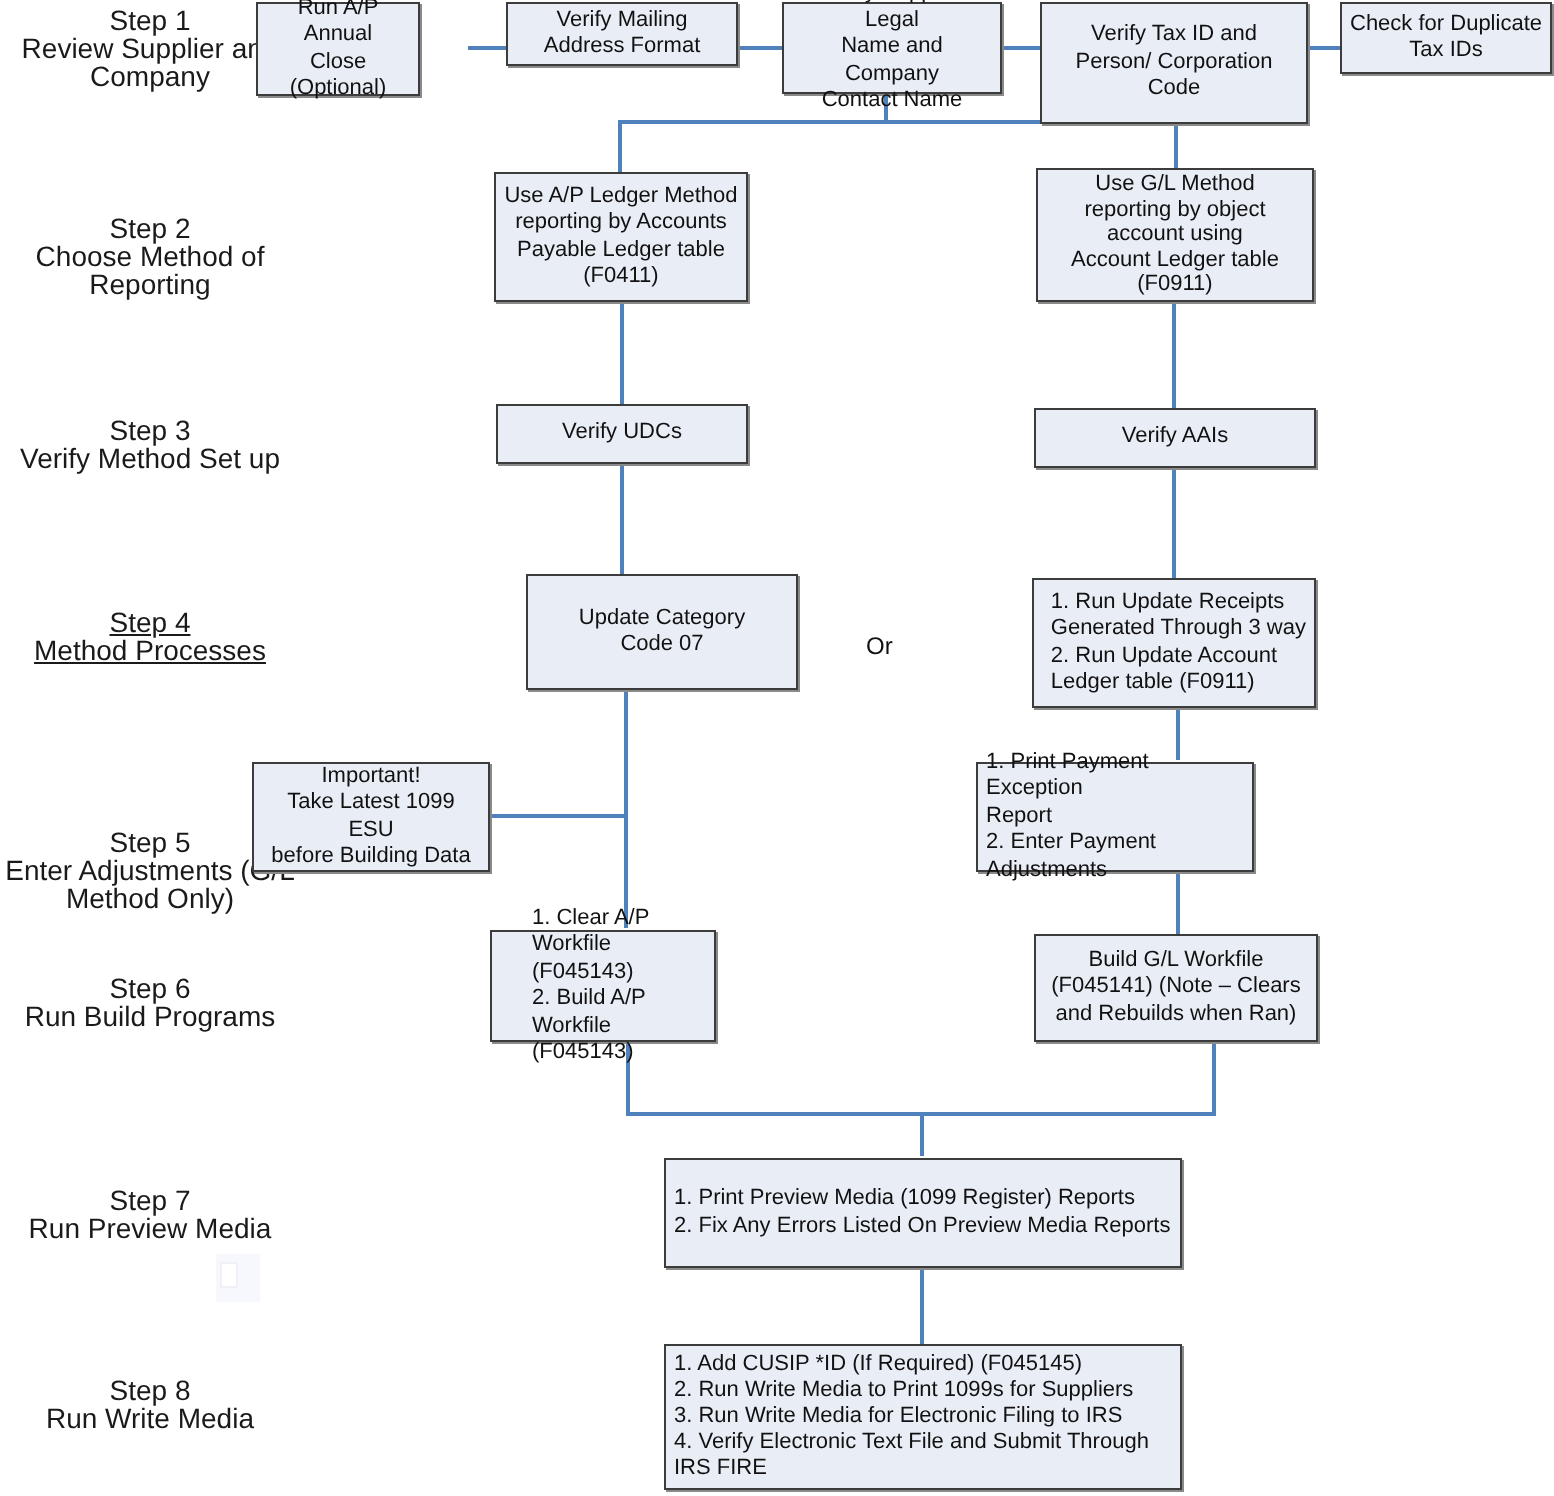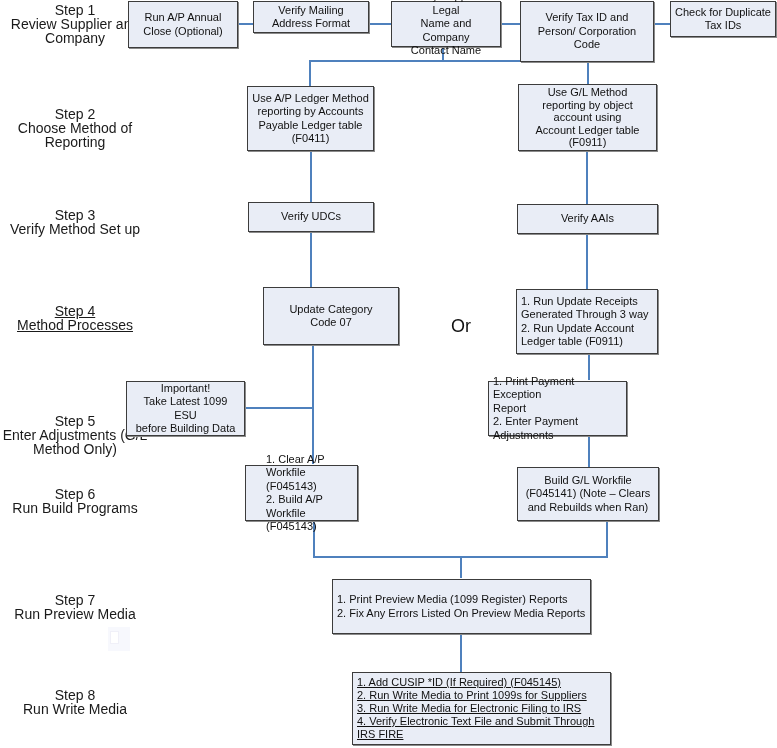--- a/index.html
+++ b/index.html
@@ -9,21 +9,21 @@
           font-size:14px; line-height:14px; color:#1a1a1a; }
   .box { position:absolute; box-sizing:border-box; background:#e9edf6;
          border:1px solid #3c3c3c; box-shadow:1px 1px 0 #8a8a8a;
          font-size:11px; line-height:13.5px; color:#111;
          display:flex; align-items:center; justify-content:center;
          text-align:center; padding:2px 4px; }
   .box.left { justify-content:flex-start; text-align:left; }
   .box .txt { white-space:pre-line; }
   #wires { position:absolute; left:0; top:0; width:777px; height:748px; }
   #wires line, #wires polyline { stroke:#4f81bd; stroke-width:2; fill:none; }
-  .or { position:absolute; left:433px; top:316px; font-size:18px; color:#111;margin-left:18px; }
+  .or { position:absolute; left:433px; top:316px; font-size:12px; color:#111; }
   .ghost { position:absolute; left:108px; top:627px; width:22px; height:24px;
            background:#f7f8fd; }
   .ghost::after { content:""; position:absolute; left:2px; top:4px; width:7px; height:11px;
                   border:1px solid #f0f0f8; background:#fff; }
 </style>
 </head>
 <body>
 
 <svg id="wires" viewBox="0 0 777 748">
 
@@ -63,21 +63,21 @@
 <div class="step" style="top:378px;margin-top:36px;"><span style="white-space:pre-line">Step 5
 Enter Adjustments (G/L
 Method Only)</span></div>
 <div class="step" style="top:487px;"><span style="white-space:pre-line">Step 6
 Run Build Programs</span></div>
 <div class="step" style="top:593px;"><span style="white-space:pre-line">Step 7
 Run Preview Media</span></div>
 <div class="step" style="top:688px;"><span style="white-space:pre-line">Step 8
 Run Write Media</span></div>
 
-<div class="box" style="left:128px;top:1px;width:110px;height:47px;">
+<div class="box" style="left:128px;top:1px;width:82px;height:47px;">
     <span class="txt">Run A/P Annual
 Close (Optional)</span>
   </div>
 <div class="box" style="left:253px;top:1px;width:116px;height:32px;">
     <span class="txt">Verify Mailing
 Address Format</span>
   </div>
 <div class="box" style="left:391px;top:1px;width:110px;height:46px;">
     <span class="txt">Verify Supplier Legal
 Name and Company
@@ -123,21 +123,21 @@
 <div class="box" style="left:518px;top:84px;width:139px;height:67px;line-height:12.5px;">
     <span class="txt">Use G/L Method
 reporting by object
 account using
 Account Ledger table
 (F0911)</span>
   </div>
 <div class="box" style="left:517px;top:204px;width:141px;height:30px;">
     <span class="txt">Verify AAIs</span>
   </div>
-<div class="box left" style="left:516px;top:289px;width:142px;height:65px;">
+<div class="box left" style="left:516px;top:289px;width:142px;height:65px;justify-content:flex-end;">
     <span class="txt">1. Run Update Receipts
 Generated Through 3 way
 2. Run Update Account
 Ledger table (F0911)</span>
   </div>
 <div class="box left" style="left:488px;top:381px;width:139px;height:55px;">
     <span class="txt">1. Print Payment Exception
 Report
 2. Enter Payment
 Adjustments</span>
@@ -145,21 +145,21 @@
 <div class="box" style="left:517px;top:467px;width:142px;height:54px;">
     <span class="txt">Build G/L Workfile
 (F045141) (Note – Clears
 and Rebuilds when Ran)</span>
   </div>
 
 <div class="box left" style="left:332px;top:579px;width:259px;height:55px;">
     <span class="txt">1. Print Preview Media (1099 Register) Reports
 2. Fix Any Errors Listed On Preview Media Reports</span>
   </div>
-<div class="box left" style="left:352px;top:672px;width:259px;height:73px;line-height:13px;text-decoration:underline;">
+<div class="box left" style="left:332px;top:672px;width:259px;height:73px;line-height:13px;">
     <span class="txt">1. Add CUSIP *ID (If Required) (F045145)
 2. Run Write Media to Print 1099s for Suppliers
 3. Run Write Media for Electronic Filing to IRS
 4. Verify Electronic Text File and Submit Through
 IRS FIRE</span>
   </div>
 
 <div class="ghost"></div>
 
 </body></html>

